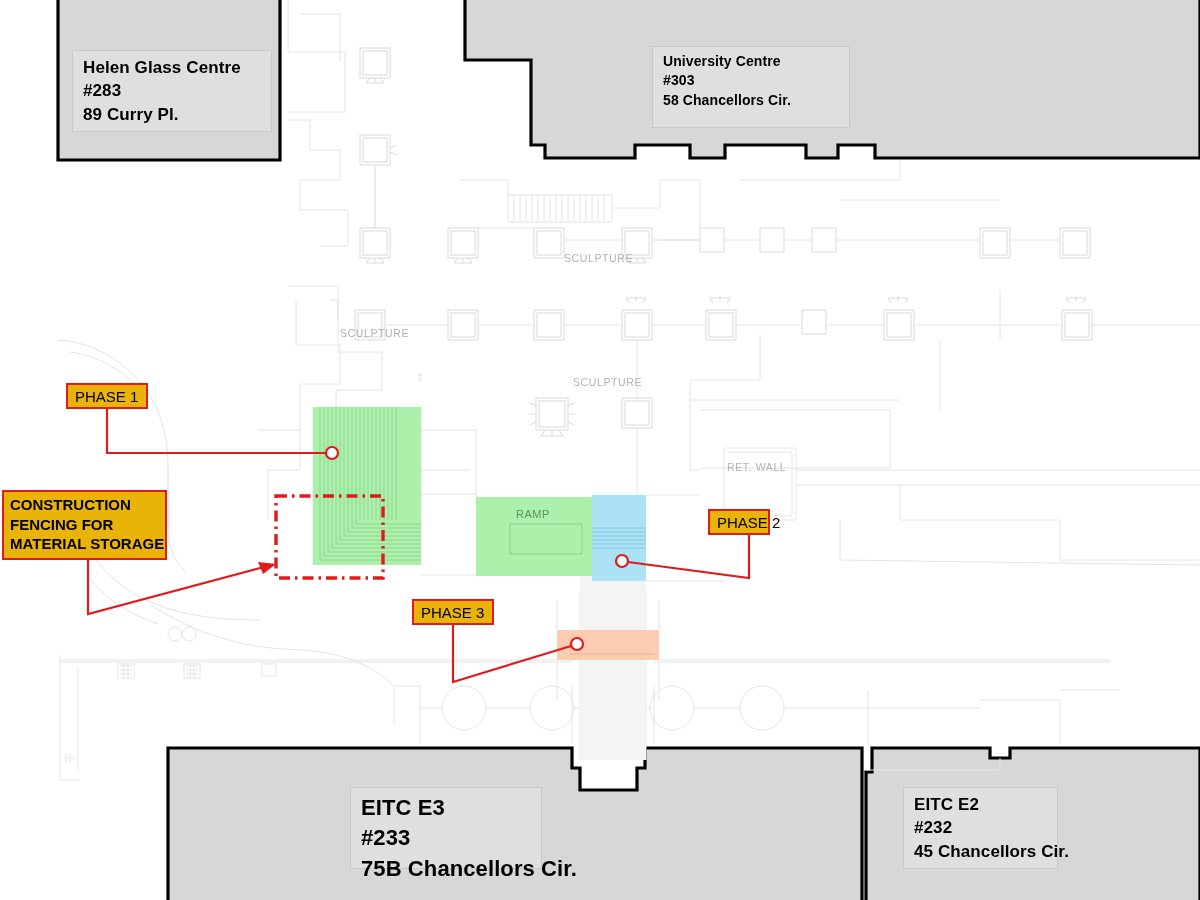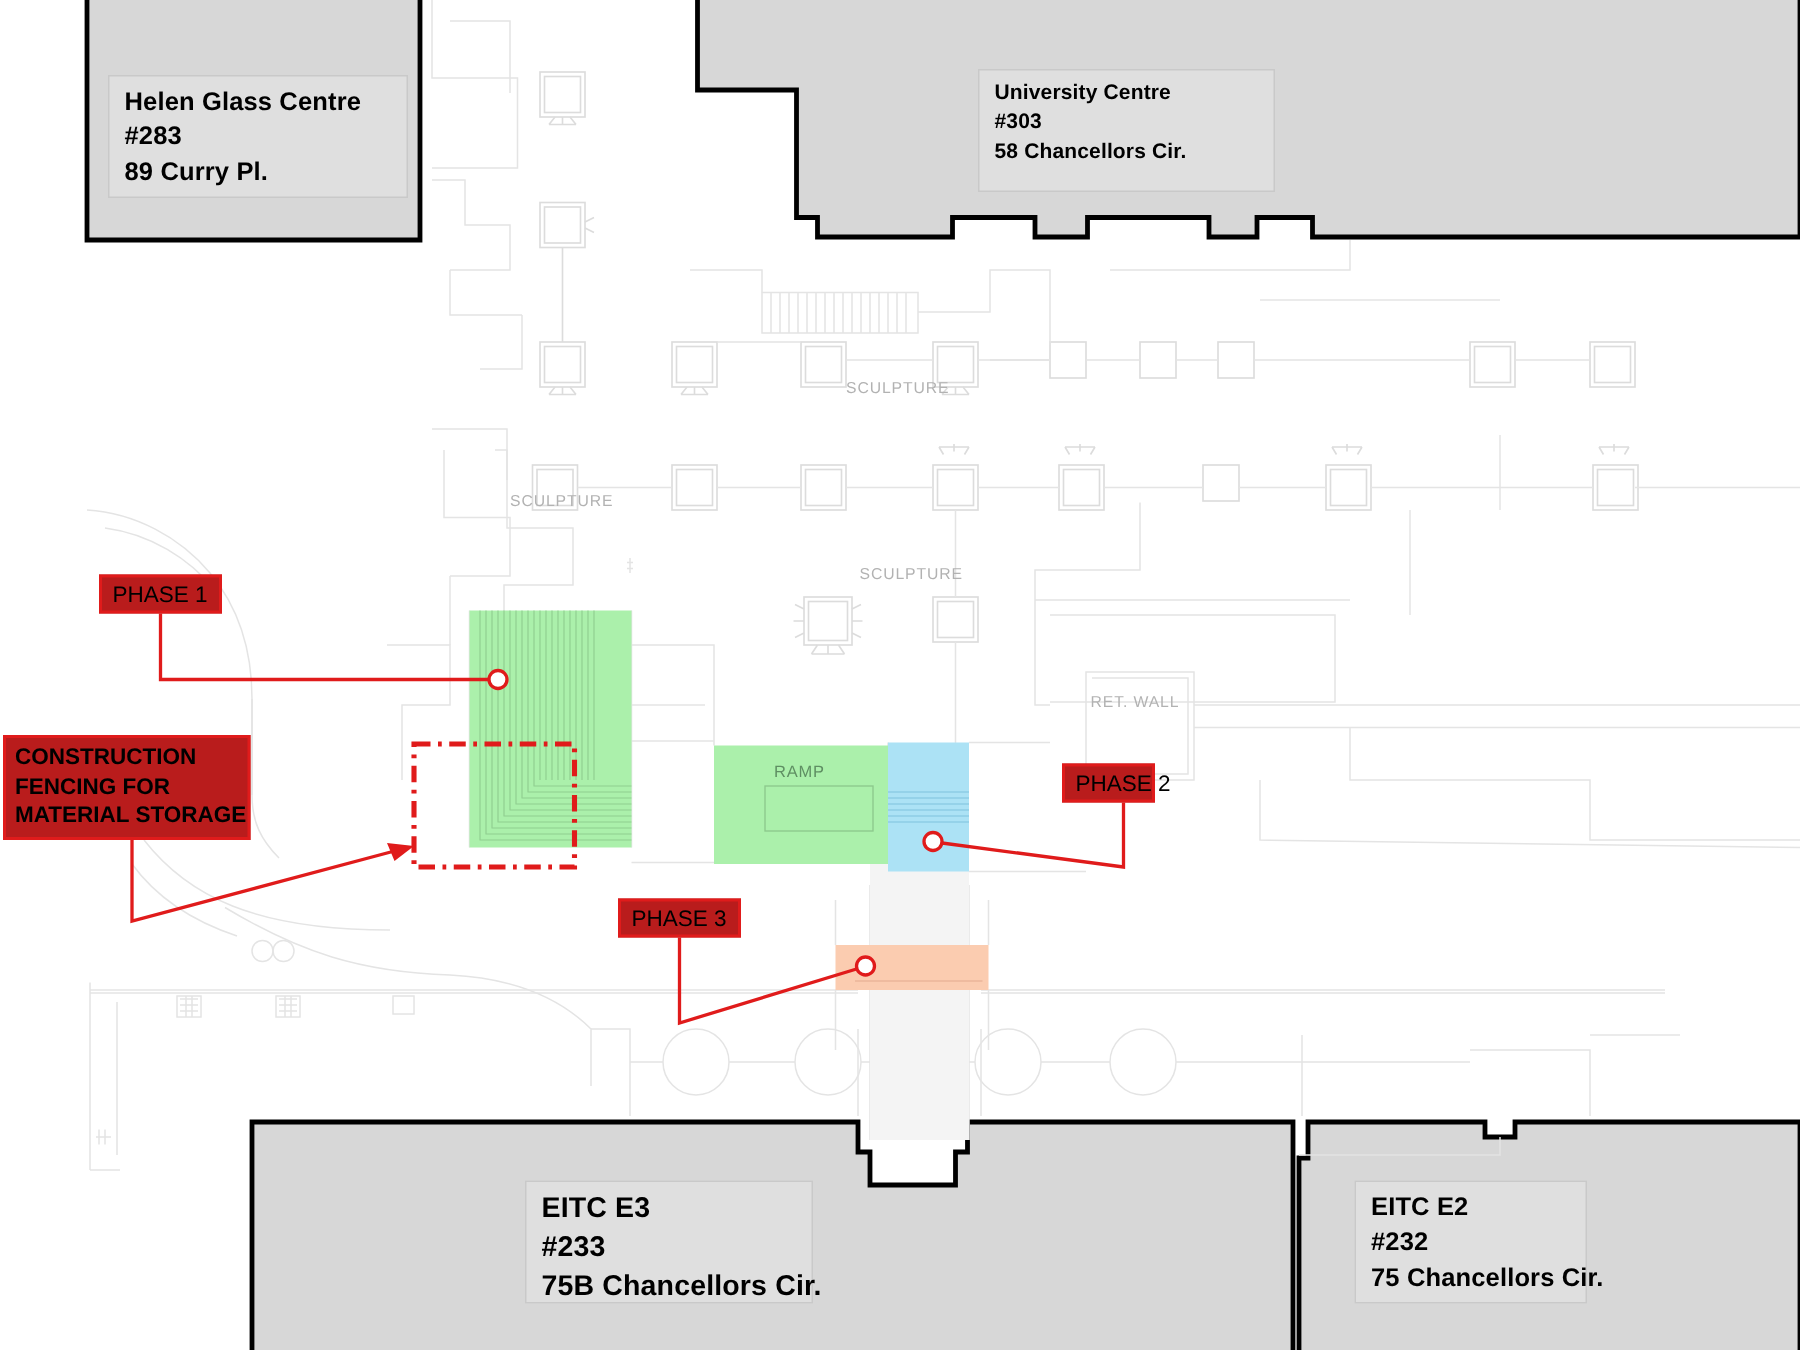--- a/index.html
+++ b/index.html
@@ -35,21 +35,21 @@
     line-height: 1.38;
     letter-spacing: 0.1px;
     padding: 5px 10px 6px 10px;
     box-sizing: border-box;
   }
   .bldg-label div { white-space: nowrap; }
   
   .callout {
     position: absolute;
     border: 2px solid #e01b1b;
-    background: #b91c1c;
+    background: #eab308;
     color: #000000;
     font-size: 15px;
     line-height: 1.30;
     padding: 2px 7px 3px 7px;
     box-sizing: border-box;
     white-space: nowrap;
   }
   .callout.multi { white-space: normal; padding: 3px 6px 4px 6px; }
   .callout.multi div { white-space: nowrap; }
 </style>
@@ -316,30 +316,30 @@
     <div>#283</div>
     <div>89 Curry Pl.</div>
   </div>
 
   <div class="bldg-label" style="left:652px; top:46px; width:198px; height:82px; font-size:14px;">
     <div>University Centre</div>
     <div>#303</div>
     <div>58 Chancellors Cir.</div>
   </div>
 
-  <div class="bldg-label" style="left:350px; top:787px; width:192px; height:82px; font-size:19px;">
+  <div class="bldg-label" style="left:350px; top:787px; width:192px; height:82px; font-size:22px;">
     <div>EITC E3</div>
     <div>#233</div>
     <div>75B Chancellors Cir.</div>
   </div>
 
   <div class="bldg-label" style="left:903px; top:787px; width:155px; height:82px; font-size:17px;">
     <div>EITC E2</div>
     <div>#232</div>
-    <div>75 Chancellors Cir.</div>
+    <div>45 Chancellors Cir.</div>
   </div>
 
   <div class="callout" style="left:66px; top:383px; width:82px; height:26px;">
     <span>PHASE 1</span>
   </div>
 
   <div class="callout" style="left:708px; top:509px; width:62px; height:26px;">
     <span>PHASE 2</span>
   </div>
 

